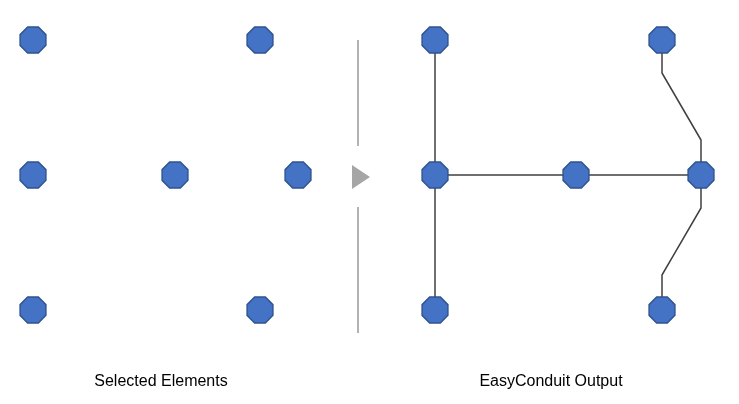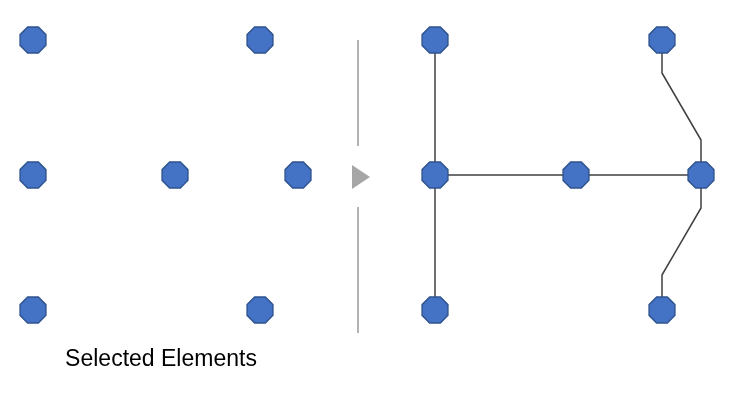--- a/index.html
+++ b/index.html
@@ -15,23 +15,23 @@
     background: #ffffff;
     overflow: hidden;
   }
   .stage svg {
     position: absolute;
     left: 0;
     top: 0;
   }
   .caption {
     position: absolute;
-    top: 344px;
+    top: 367px;
     transform: translateX(-50%);
-    font-size: 23px;
+    font-size: 16px;
     line-height: 28px;
     color: #000000;
     white-space: nowrap;
     letter-spacing: 0px;
   }
   .caption-left  { left: 161px; }
   .caption-right { left: 551px; }
 </style>
 </head>
 <body>
@@ -54,13 +54,14 @@
       <polygon points="272.93,315.36 265.36,322.93 254.64,322.93 247.07,315.36 247.07,304.64 254.64,297.07 265.36,297.07 272.93,304.64" fill="#4472C4" stroke="#2F538F" stroke-width="1.4"></polygon>
       <polygon points="447.93,45.36 440.36,52.93 429.64,52.93 422.07,45.36 422.07,34.64 429.64,27.07 440.36,27.07 447.93,34.64" fill="#4472C4" stroke="#2F538F" stroke-width="1.4"></polygon>
       <polygon points="674.93,45.36 667.36,52.93 656.64,52.93 649.07,45.36 649.07,34.64 656.64,27.07 667.36,27.07 674.93,34.64" fill="#4472C4" stroke="#2F538F" stroke-width="1.4"></polygon>
       <polygon points="447.93,180.36 440.36,187.93 429.64,187.93 422.07,180.36 422.07,169.64 429.64,162.07 440.36,162.07 447.93,169.64" fill="#4472C4" stroke="#2F538F" stroke-width="1.4"></polygon>
       <polygon points="588.93,180.36 581.36,187.93 570.64,187.93 563.07,180.36 563.07,169.64 570.64,162.07 581.36,162.07 588.93,169.64" fill="#4472C4" stroke="#2F538F" stroke-width="1.4"></polygon>
       <polygon points="713.93,180.36 706.36,187.93 695.64,187.93 688.07,180.36 688.07,169.64 695.64,162.07 706.36,162.07 713.93,169.64" fill="#4472C4" stroke="#2F538F" stroke-width="1.4"></polygon>
       <polygon points="447.93,315.36 440.36,322.93 429.64,322.93 422.07,315.36 422.07,304.64 429.64,297.07 440.36,297.07 447.93,304.64" fill="#4472C4" stroke="#2F538F" stroke-width="1.4"></polygon>
       <polygon points="674.93,315.36 667.36,322.93 656.64,322.93 649.07,315.36 649.07,304.64 656.64,297.07 667.36,297.07 674.93,304.64" fill="#4472C4" stroke="#2F538F" stroke-width="1.4"></polygon>
     </svg>
   <div class="caption caption-left">Selected Elements</div>
+  <div class="caption caption-right">EasyConduit Output</div>
 </div>
 
 </body></html>

